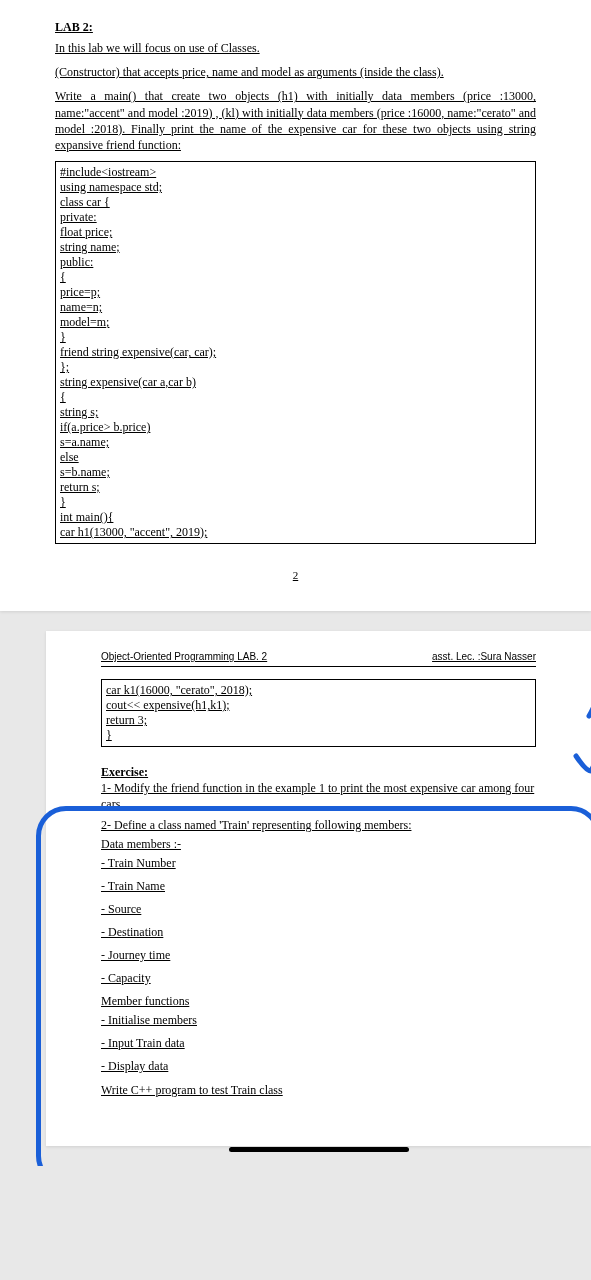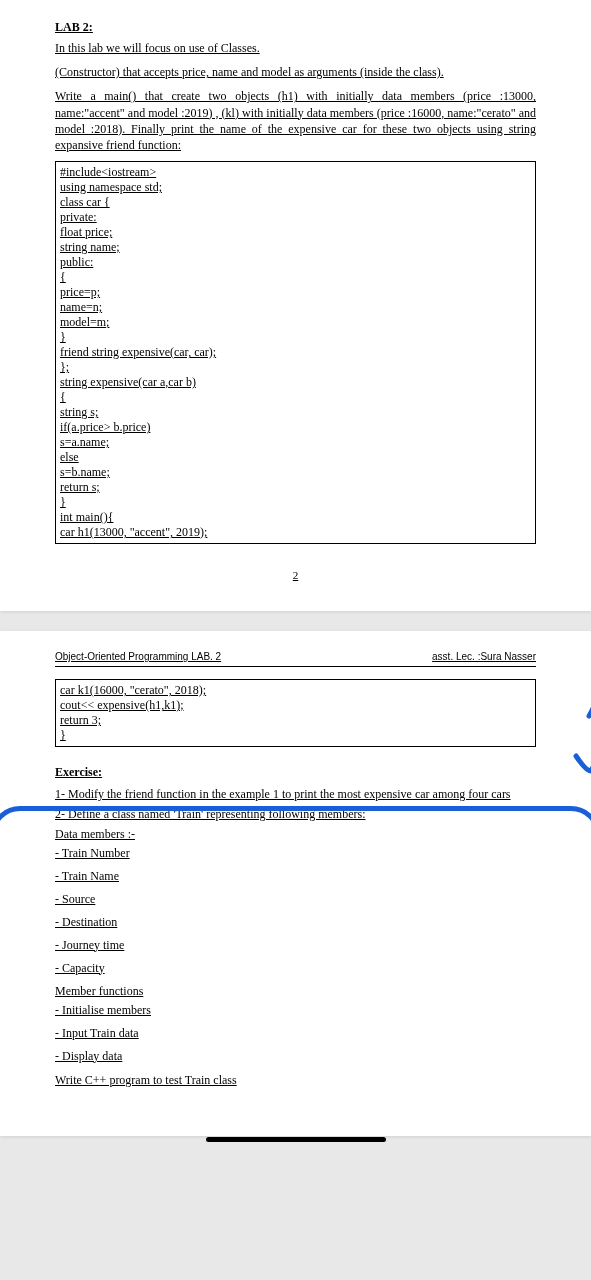--- a/index.html
+++ b/index.html
@@ -49,21 +49,20 @@
     font-family: Arial, sans-serif;
     margin-bottom: 4px;
   }
   .hdr-underline {
     border-bottom: 1px solid #000;
     margin-bottom: 12px;
   }
   .ex-title {
     font-weight: bold;
     margin-top: 18px;
-    margin-bottom: 6px;
   }
   .ex-item {
     margin-left: 0;
     margin-bottom: 4px;
     line-height: 1.35;
   }
   .data-label { margin-bottom:4px; }
   .bullet-item {
     margin-bottom: 8px;
   }
@@ -99,21 +98,21 @@
   .bottom-bar {
     position: absolute;
     bottom: -6px;
     left: 50%;
     transform: translateX(-50%);
     width: 180px;
     height: 5px;
     background: #000;
     border-radius: 3px;
   }
-  .page2-wrap { position: relative; }
+  .page2-wrap { position: relative; padding-left: 46px; }
 </style>
 </head>
 <body>
 
 <div class="page">
   <div class="lab-title">LAB 2:</div>
   <div class="para">In this lab we will focus on use of Classes.</div>
   <div class="para">(Constructor) that accepts price, name and model as arguments (inside the class).</div>
   <div class="para">Write a main() that create two objects (h1) with initially data members (price :13000, name:"accent" and model :2019) , (kl) with initially data members (price :16000, name:"cerato" and model :2018). Finally print the name of the expensive car for these two objects using string expansive friend function:</div>
 

